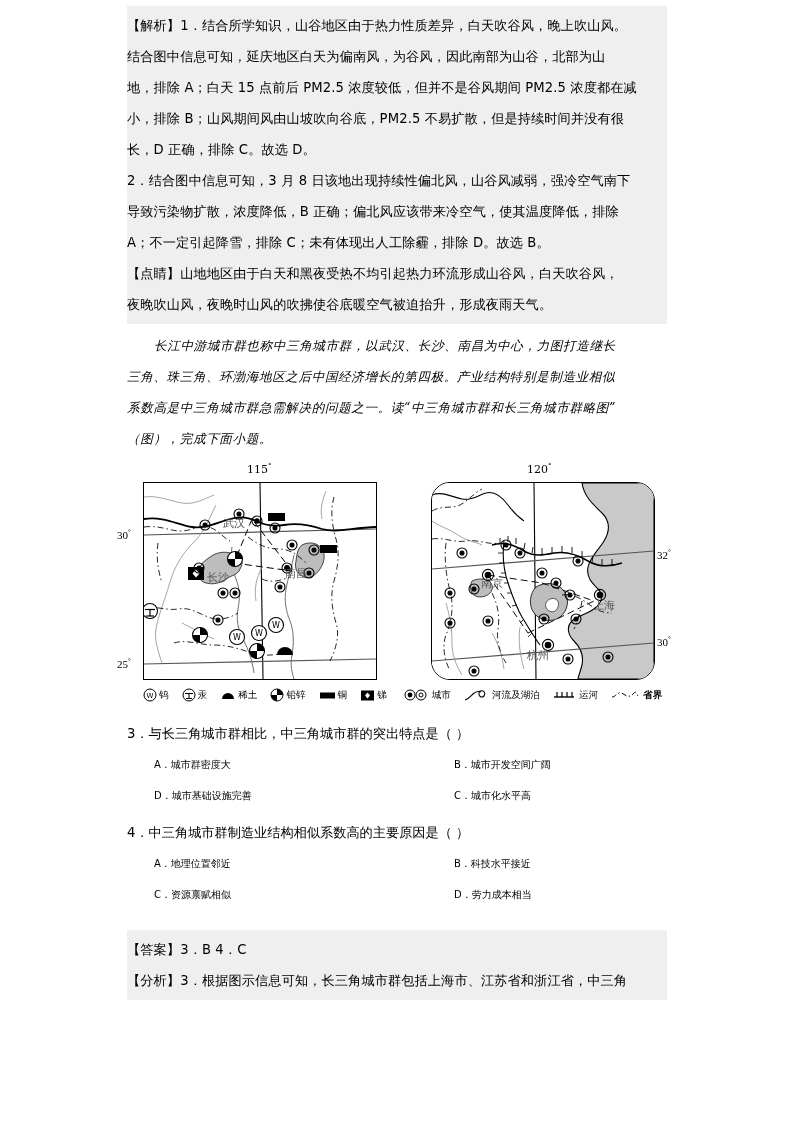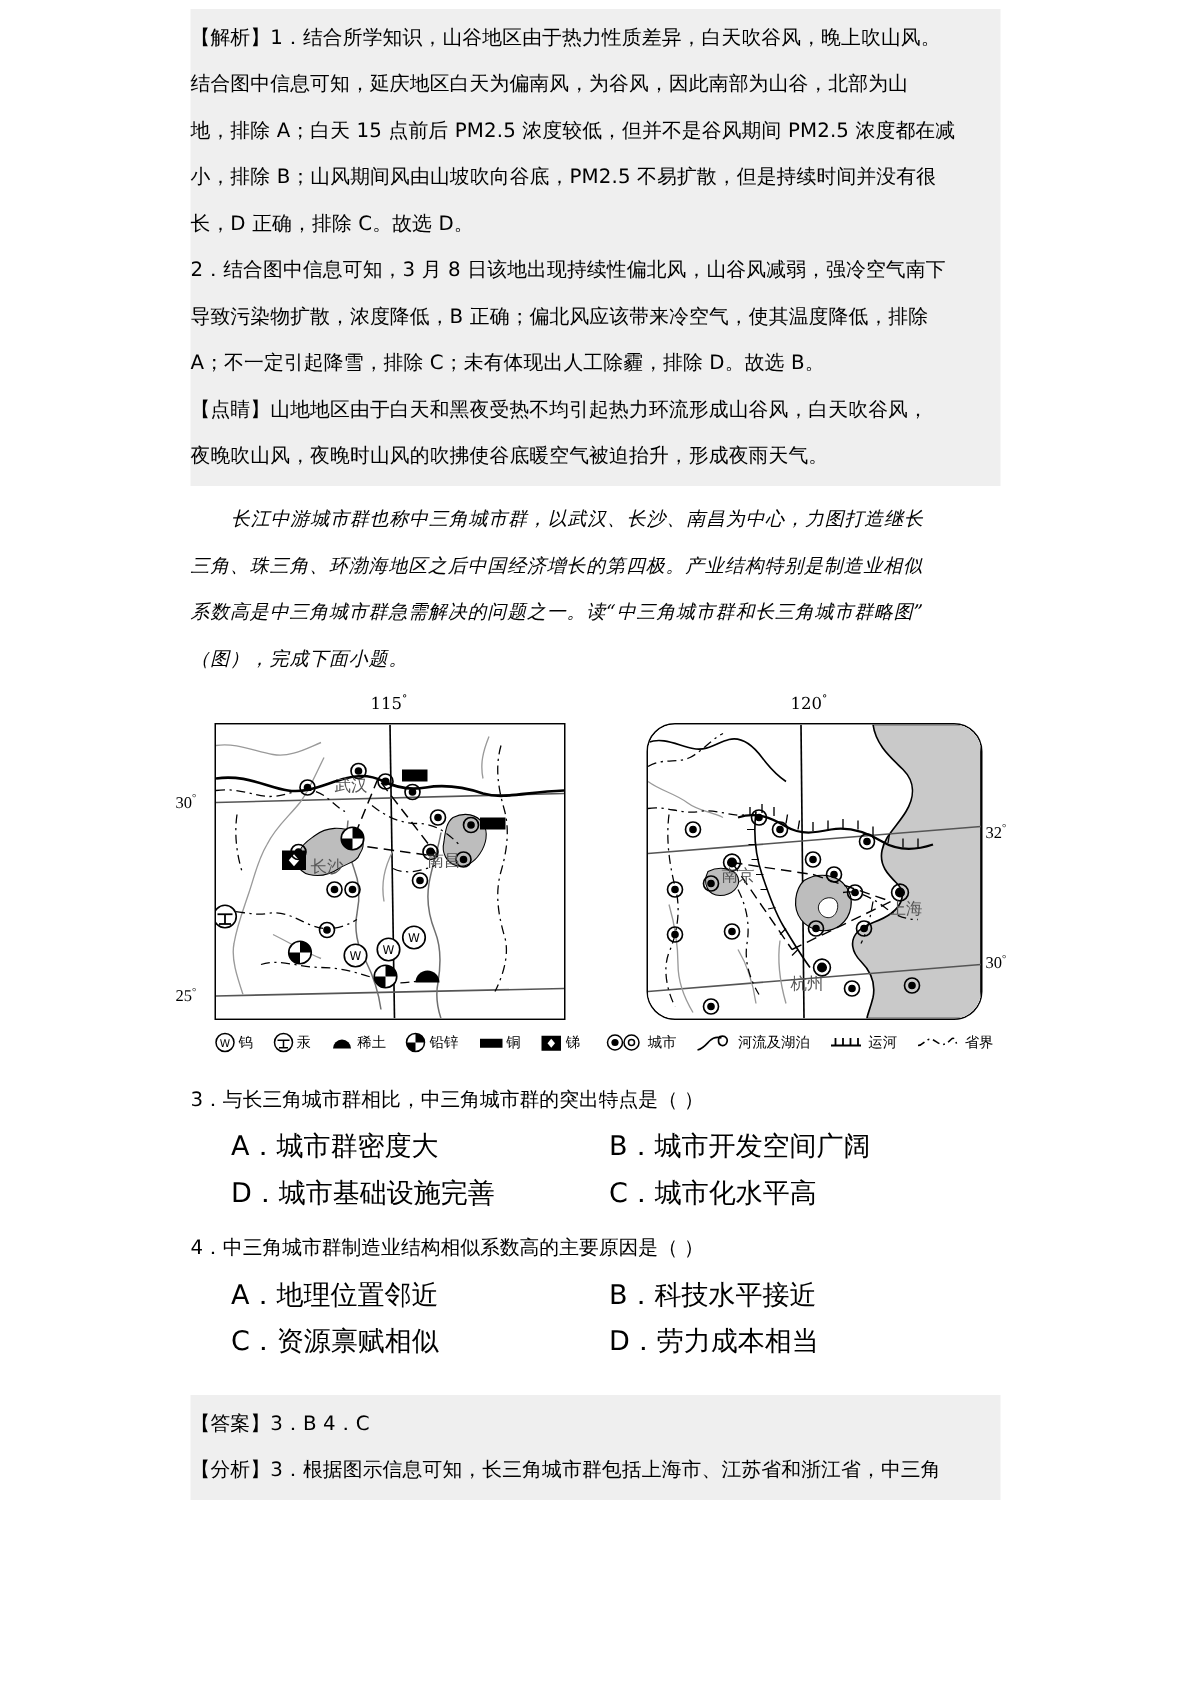--- a/index.html
+++ b/index.html
@@ -43,23 +43,24 @@
   .ln.kai {
     font-family: "DejaVu Serif", "Liberation Serif", serif;
     font-style: italic;
     font-size: 12.6px;
     letter-spacing: 0.6px;
   }
   .indent2 { padding-left: 27px; }
   .qline { font-size: 13.2px; line-height: 31px; }
   .optrow {
     display: flex;
-    font-size: 18px;
+    font-size: 10px;
     line-height: 31px;
     padding-left: 27px;
+    gap: 48px;
   }
   .optrow > span:first-child { width: 252px; flex: 0 0 252px; }
 
   .spacer6  { height: 6px; }
   .spacer20 { height: 20px; }
 
   
   .figwrap {
     position: relative;
     width: 540px;
@@ -522,21 +523,21 @@
           </span>
           <span class="lbl" style="margin-left:2px;">运河</span>
         </div>
 
         <div class="legend-item">
           <span class="sym">
             <svg width="28" height="14" viewBox="0 0 28 14">
               <path d="M1,9 C4,9 5,6 8,5 C11,4 13,7 16,8 C19,9 21,7 23,5 C25,3 26,5 27,9" fill="none" stroke="#000" stroke-width="1" stroke-dasharray="5,2.5,1.2,2.5"></path>
             </svg>
           </span>
-          <span class="lbl" style="margin-left:2px;">省界</span>
+          <span class="lbl" style="margin-left:2px;font-weight:bold;">省界</span>
         </div>
 
       </div>
     </div>
 
     <div class="spacer6"></div>
 
     <div>
       <div class="qline">3．与长三角城市群相比，中三角城市群的突出特点是（   ）</div>
       <div class="optrow">

